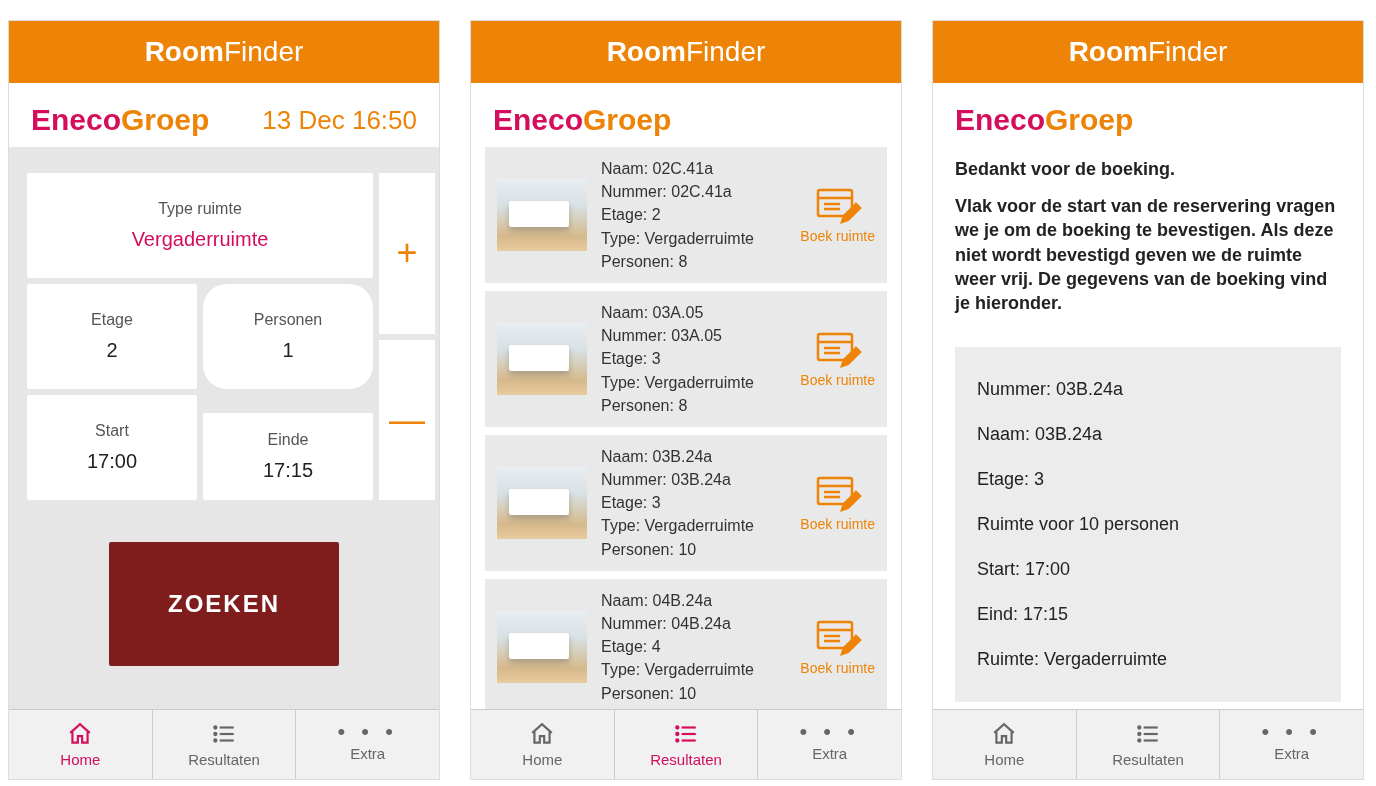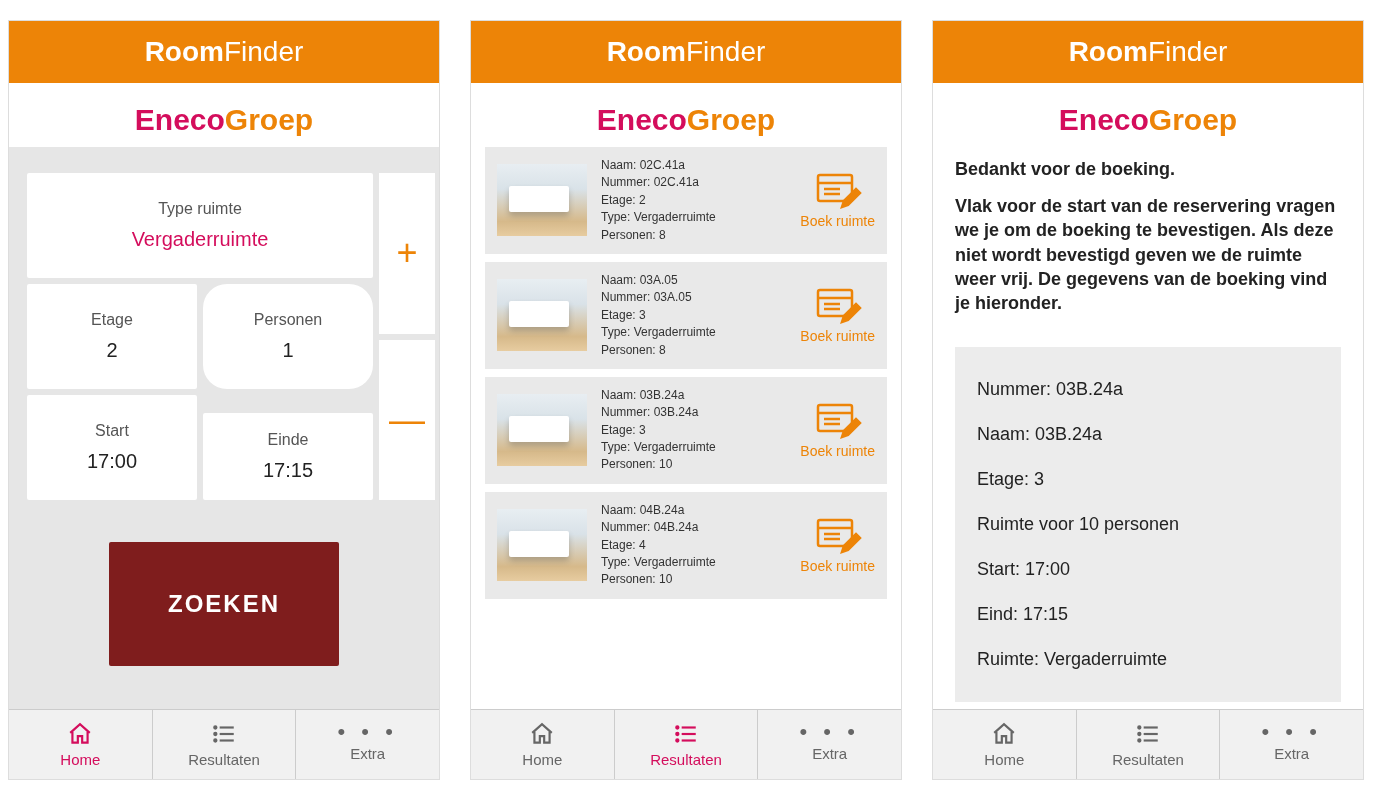--- a/index.html
+++ b/index.html
@@ -34,21 +34,20 @@
     justify-content:center;
     font-size:28px;
   }
   .titlebar .bold { font-weight:700; }
   .titlebar .thin { font-weight:300; }
   .brand-row {
     display:flex;
     align-items:center;
     justify-content:space-between;
     padding:20px 22px 10px 22px;
-    flex-direction:column;
   }
   .brand {
     font-size:30px;
     font-weight:700;
   }
   .brand .b1 { color:#d40d5c; }
   .brand .b2 { color:#ed8407; }
   .datetime {
     color:#ed8407;
     font-size:26px;
@@ -131,21 +130,21 @@
     flex-shrink:0;
   }
   .thumb::before{
     content:""; position:absolute; inset:0;
     background:linear-gradient(180deg,#e8eef2 0%,#d9e2e8 35%,#d6b98a 80%,#e7cca0 100%);
   }
   .thumb::after{
     content:""; position:absolute; left:12px; top:22px; width:60px; height:26px;
     background:#fff; border-radius:2px; box-shadow:0 4px 6px rgba(0,0,0,.2);
   }
-  .room-info { flex:1; font-size:12px; color:#333; line-height:1.45;}
+  .room-info { flex:1; font-size:16px; color:#333; line-height:1.45;}
   .book-col {
     display:flex; flex-direction:column; align-items:center; gap:4px; color:#ed8407;
     font-size:14px; flex-shrink:0;
   }
   
   .s3-body { flex:1; padding:0 22px; font-size:18px; color:#222;}
   .s3-body .msg1 { margin:12px 0 14px 0; font-weight:600;}
   .s3-body .msg2 { font-weight:600; line-height:1.35; margin-bottom:32px;}
   .conf-card {
     background:#ececec;
@@ -161,20 +160,21 @@
 
   <div class="phone">
     <div class="titlebar">
       <span class="bold">Room</span>
         <span class="thin">Finder</span>
     </div>
     <div class="brand-row">
       <div class="brand">
         <span class="b1">Eneco</span><span class="b2">Groep</span>
       </div>
+      <div class="datetime">13 Dec 16:50</div>
     </div>
 
     <div class="s1-body">
       <div class="s1-grid">
         <div class="card type-card">
           <div class="lbl">Type ruimte</div>
           <div class="val">Vergaderruimte</div>
         </div>
 
         <div class="plusminus-col">

